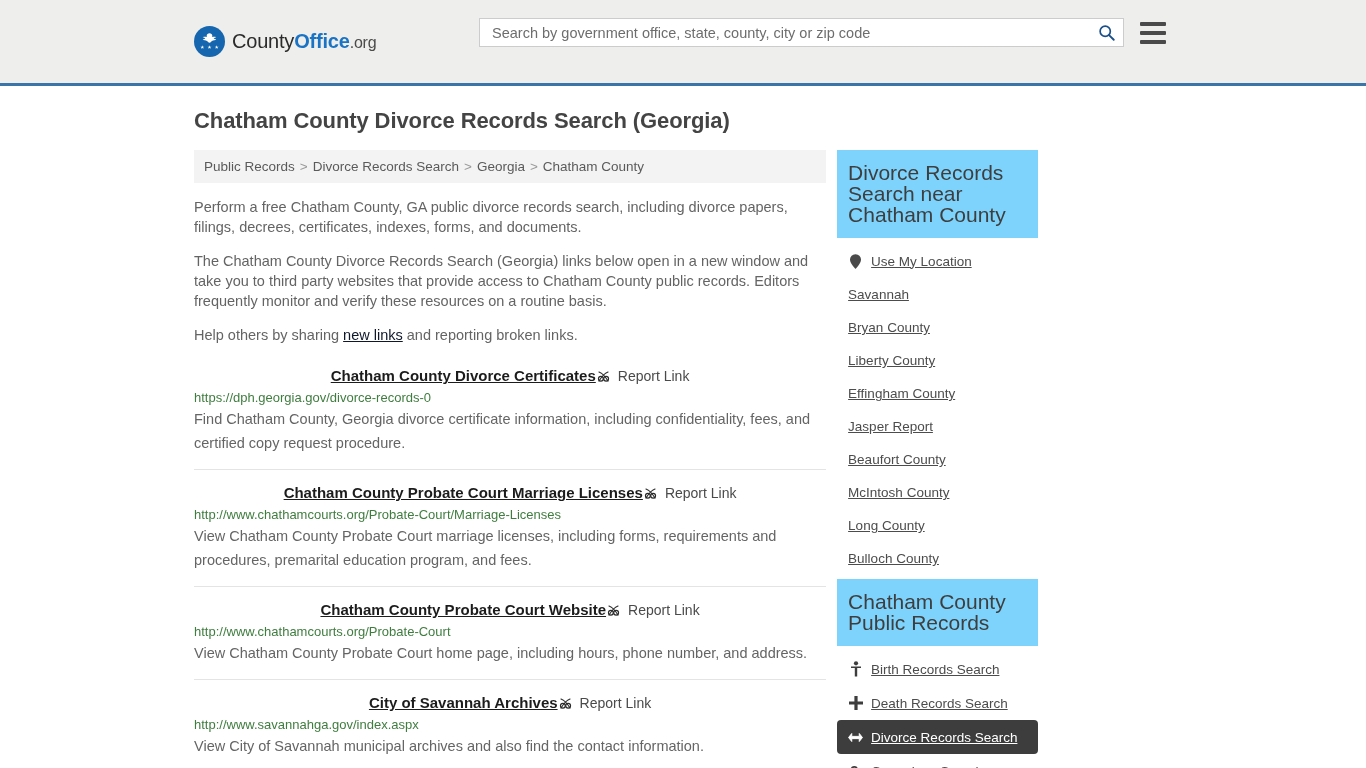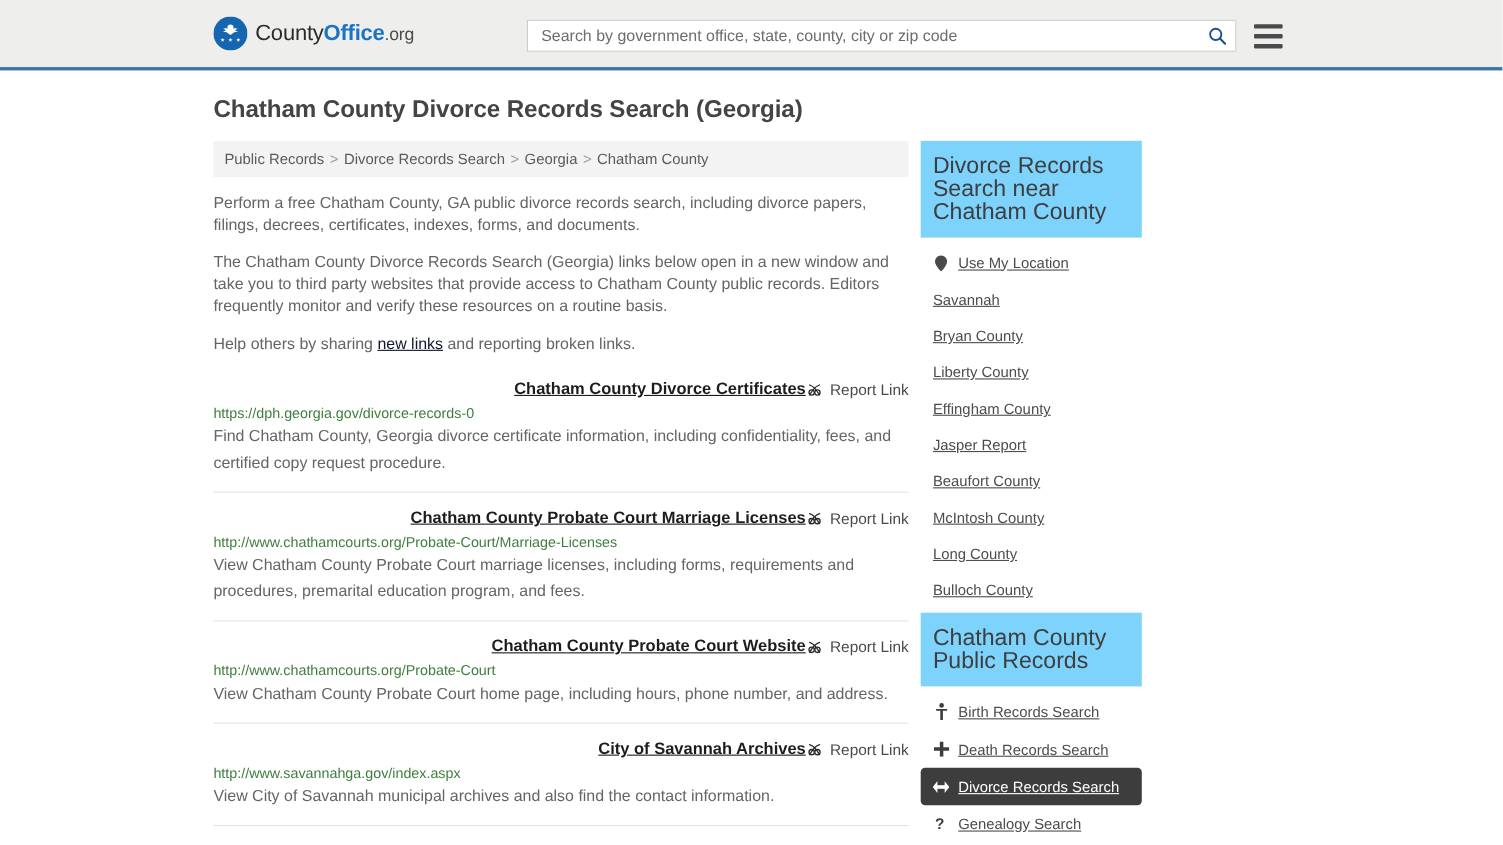--- a/index.html
+++ b/index.html
@@ -8,21 +8,21 @@
     margin: 0; padding: 0;
     width: 1366px; height: 768px;
     overflow: hidden;
     background: #ffffff;
     font-family: "Liberation Sans", sans-serif;
     color: #444444;
   }
 
   
   .site-header {
-    height: 64px;
+    height: 86px;
     background: #eeeeec;
     border-bottom: 3px solid #3b74a8;
     display: flex;
     align-items: center;
     position: relative;
   }
   .logo-wrap {
     display: flex;
     align-items: center;
     margin-left: 194px;
@@ -124,21 +124,21 @@
   
   .results { margin-top: 22px; }
   .result {
     border-bottom: 1px solid #e4e4e4;
     padding: 0 0 14px 0;
     margin-bottom: 14px;
   }
   .result:first-child { }
   .result-head {
     display: flex;
-    justify-content: flex-end;
+    justify-content: center;
     align-items: flex-start;
   }
   .result-title {
     font-size: 15px;
     font-weight: bold;
     color: #1c1c1c;
     text-decoration: underline;
     cursor: pointer;
   }
   .report-link {

